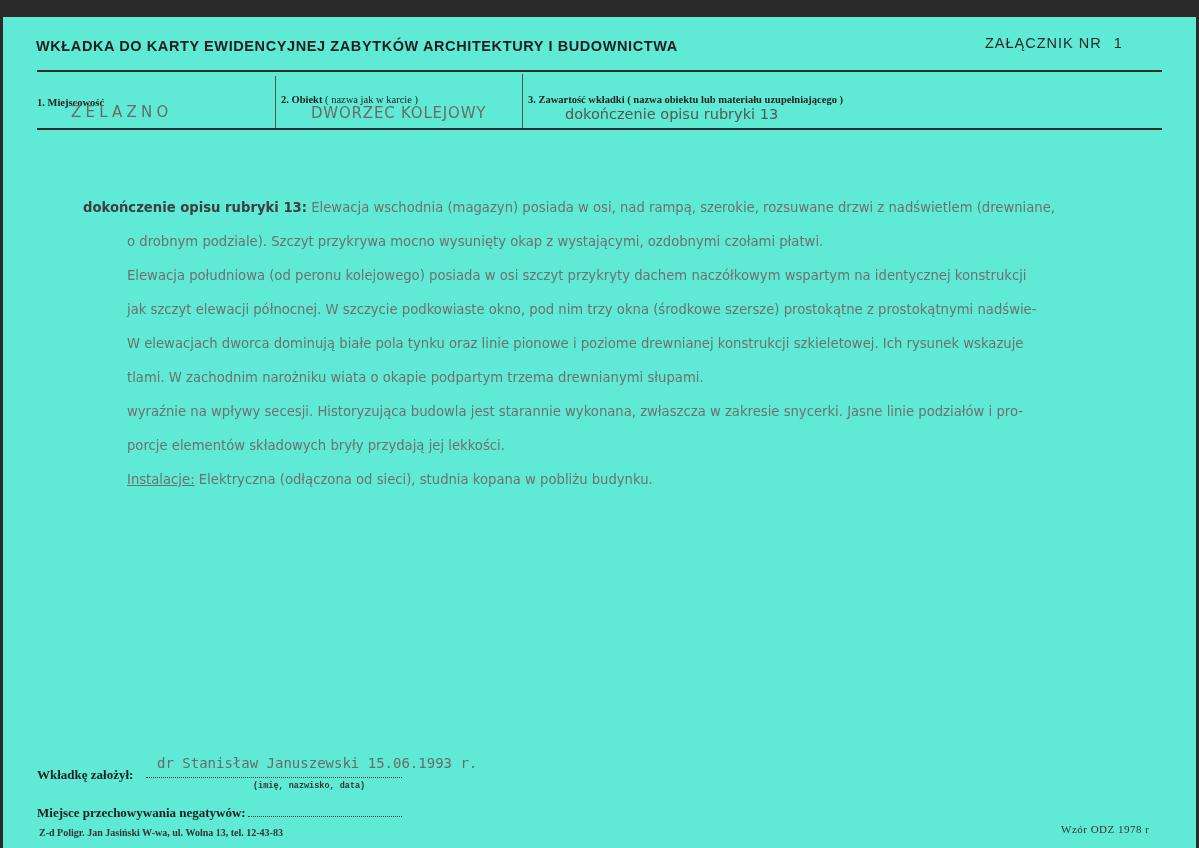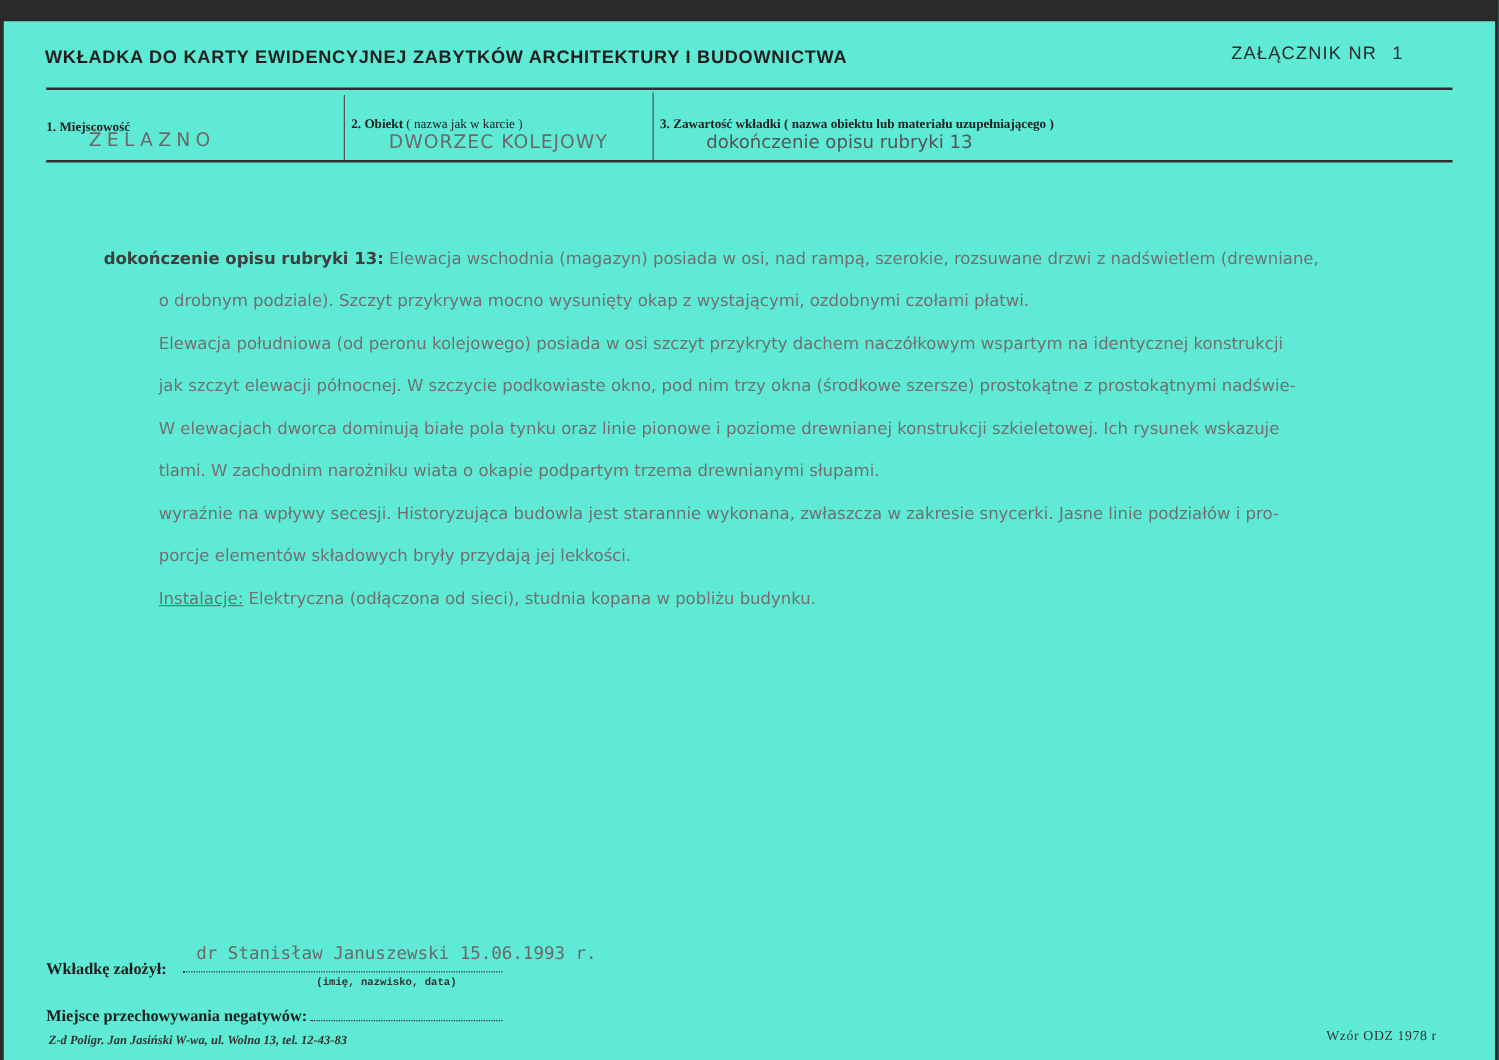--- a/index.html
+++ b/index.html
@@ -53,21 +53,21 @@
   }
   .dots {
     position: absolute; border-bottom: 1.5px dotted #333; height: 0;
   }
   .hint {
     position: absolute; font-family: "Liberation Sans", sans-serif; font-weight: bold;
     font-size: 8.5px; color: #333;
   }
   .printer {
     position: absolute; left: 36px; top: 810px;
-    font-family: "Liberation Serif", serif; font-style: italic; font-weight: bold;
+    font-family: "Liberation Serif", serif; font-weight: bold;
     font-size: 10px; color: #333;
   }
   .pattern {
     position: absolute; left: 1058px; top: 806px;
     font-family: "Liberation Serif", serif; font-size: 11px; color: #333; letter-spacing: 0.5px;
   }
 </style>
 </head>
 <body>
 

